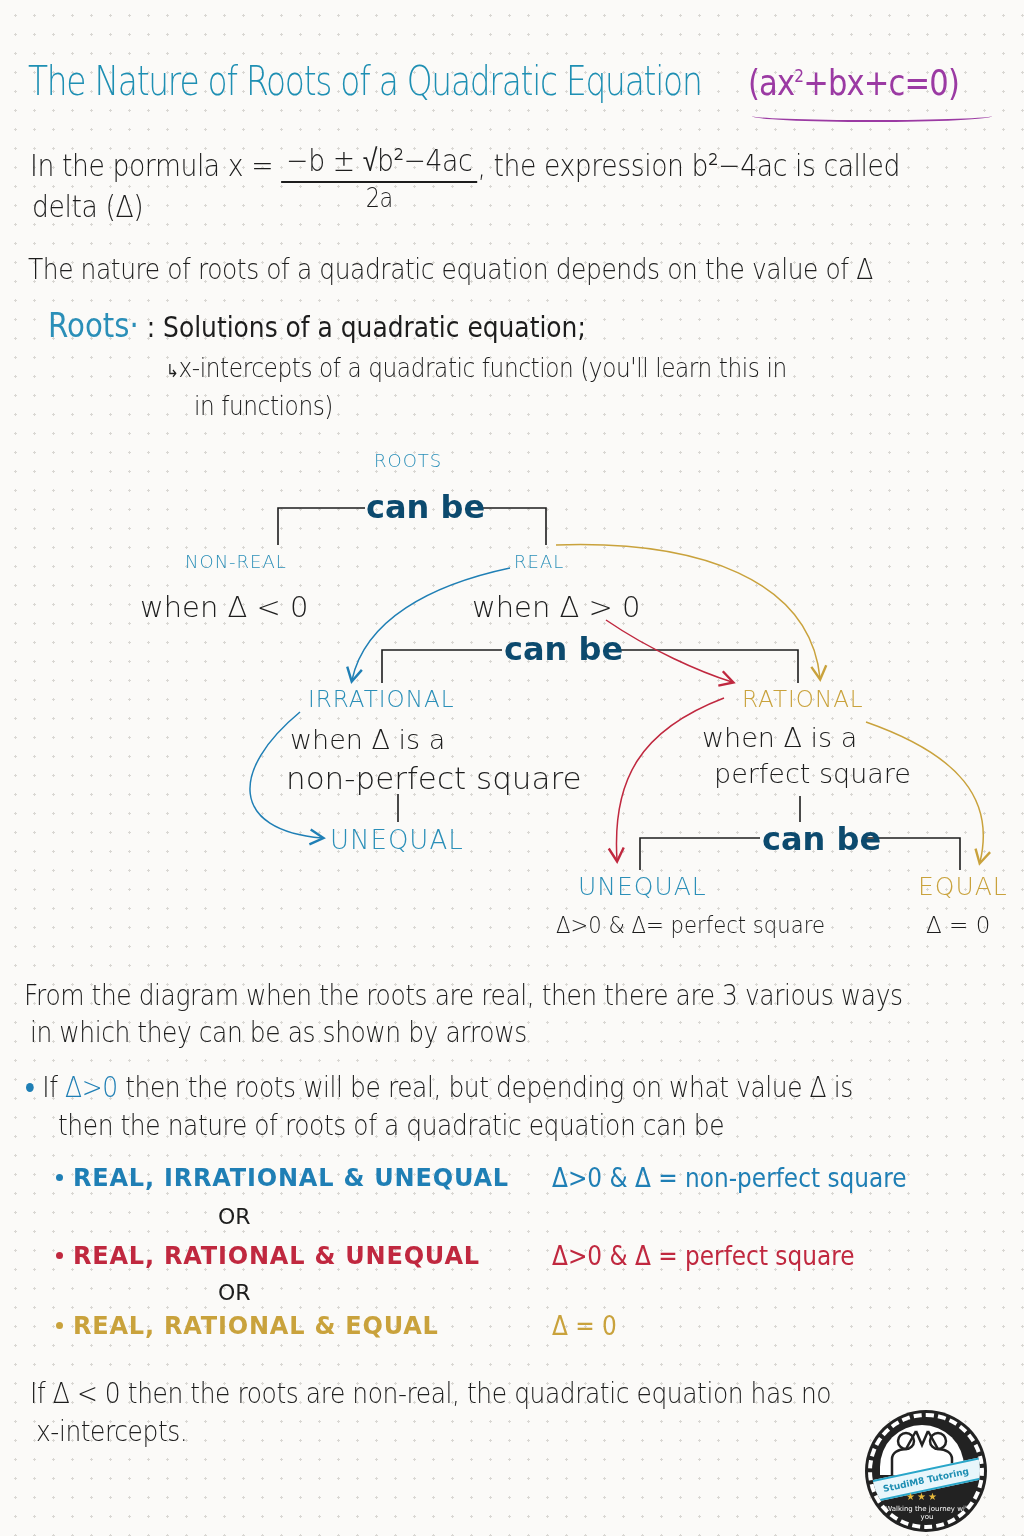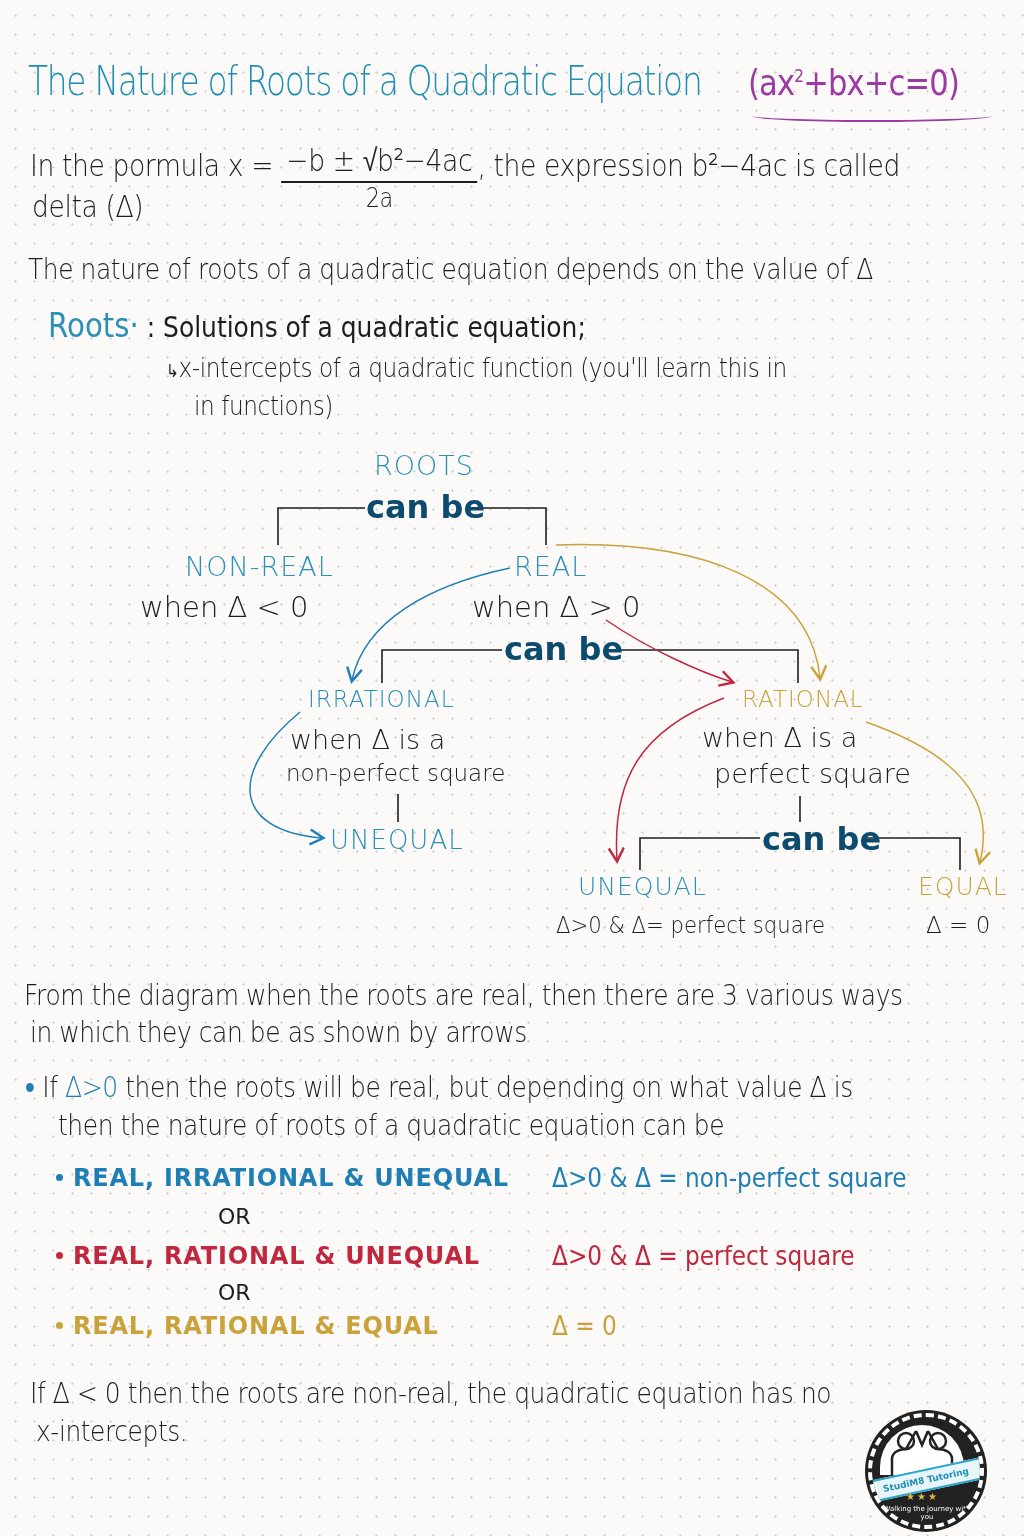--- a/index.html
+++ b/index.html
@@ -20,21 +20,21 @@
   .eq-underline { position: absolute; left: 752px; top: 110px; width: 240px; height: 10px; border-bottom: 2px solid #9b3aa3; border-radius: 0 0 60% 60%; }
   .t32 { font-size: 31px; transform: scaleX(0.86); transform-origin: left top; }
   .t30 { font-size: 29px; transform: scaleX(0.86); transform-origin: left top; }
   .frac { display: inline-block; vertical-align: middle; text-align: center; position: relative; top: 10px; }
   .frac .num { display: block; border-bottom: 2px solid #1d1d1d; padding: 0 6px 2px 6px; }
   .frac .den { display: block; font-size: 26px; }
   .blue { color: #1f7fb5; }
   .teal { color: #2b8fb8; }
   .red { color: #c0283f; }
   .gold { color: #c9a23c; }
-  .label-caps { font-size: 27px; letter-spacing: 1px; font-weight: 300; }
+  .label-caps { font-size: 18px; letter-spacing: 1px; font-weight: 300; }
   .diag-text { font-size: 29px; font-weight: 300; }
   .canbe { font-size: 32px; font-weight: 700; color: #0c4a6e; }
   .dot { display: inline-block; width: 9px; height: 9px; border-radius: 50%; vertical-align: middle; margin-right: 10px; position: relative; top: -2px; }
   .list-caps { font-size: 24px; letter-spacing: 0.8px; font-weight: 700; }
   .or { font-size: 22px; color: #1d1d1d; }
   svg.diagram { position: absolute; left: 0; top: 0; width: 1024px; height: 1536px; pointer-events: none; }
   .logo { position: absolute; left: 868px; top: 1413px; width: 108px; height: 108px; border-radius: 50%;
     background: #222; border: 4px dashed #fff; box-shadow: 0 0 0 3px #222; overflow: hidden; }
   .logo-inner { position: absolute; left: 8px; top: 8px; width: 84px; height: 50px; background: #fff; border-radius: 42px 42px 0 0; }
   .logo-ribbon { position: absolute; left: -4px; top: 52px; width: 112px; height: 18px; background: #e8f6fb; border: 2px solid #29a6c9;
@@ -115,21 +115,21 @@
 
 <div class="abs label-caps teal" style="left:185px; top:551px;">NON-REAL</div>
 <div class="abs diag-text" style="left:140px; top:590px;">when  Δ &lt; 0</div>
 
 <div class="abs label-caps teal" style="left:514px; top:551px;">REAL</div>
 <div class="abs diag-text" style="left:472px; top:590px;">when  Δ &gt; 0</div>
 <div class="abs canbe" style="left:504px; top:630px;">can be</div>
 
 <div class="abs teal" style="left:308px; top:686px; font-size:23px; letter-spacing:1px; font-weight:300;">IRRATIONAL</div>
 <div class="abs diag-text" style="left:290px; top:724px; font-size:27px;">when  Δ  is  a</div>
-<div class="abs diag-text" style="left:286px; top:760px; font-size:23px;">non-perfect  square</div>
+<div class="abs diag-text" style="left:286px; top:760px; font-size:31px;">non-perfect  square</div>
 <div class="abs label-caps teal" style="left:330px; top:825px; font-size:26px;">UNEQUAL</div>
 
 <div class="abs gold" style="left:742px; top:686px; font-size:23px; letter-spacing:1px; font-weight:300;">RATIONAL</div>
 <div class="abs diag-text" style="left:702px; top:722px; font-size:27px;">when  Δ  is  a</div>
 <div class="abs diag-text" style="left:714px; top:758px; font-size:27px;">perfect  square</div>
 <div class="abs canbe" style="left:762px; top:820px;">can be</div>
 
 <div class="abs label-caps teal" style="left:578px; top:872px; font-size:25px;">UNEQUAL</div>
 <div class="abs diag-text" style="left:556px; top:912px; font-size:23px; transform:scaleX(0.92); transform-origin:left top;">Δ&gt;0 &amp; Δ= perfect square</div>
 <div class="abs label-caps gold" style="left:918px; top:872px; font-size:25px;">EQUAL</div>
@@ -168,14 +168,14 @@
 <div class="logo">
   <div class="logo-inner">
     <svg width="84" height="50" viewBox="0 0 84 50">
       <circle cx="26" cy="16" r="8" fill="none" stroke="#222" stroke-width="2.5"></circle>
       <circle cx="58" cy="16" r="8" fill="none" stroke="#222" stroke-width="2.5"></circle>
       <path d="M12,50 L12,34 C12,28 18,24 26,24 L36,6 M72,50 L72,34 C72,28 66,24 58,24 L48,6 M36,6 L42,20 L48,6" fill="none" stroke="#222" stroke-width="2.5"></path>
     </svg>
   </div>
   <div class="logo-ribbon">StudiM8 Tutoring</div>
   <div class="logo-stars">★★★</div>
-  <div class="logo-tag">Walking the journey with you</div>
+  <div class="logo-tag">Walking the journey will you</div>
 </div>
 
 </body></html>

